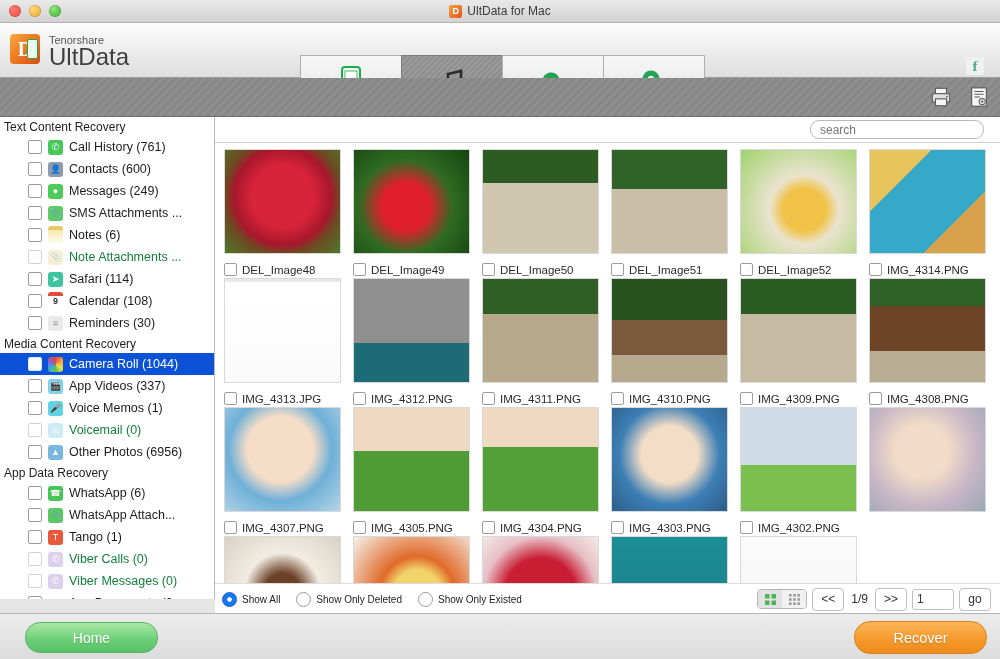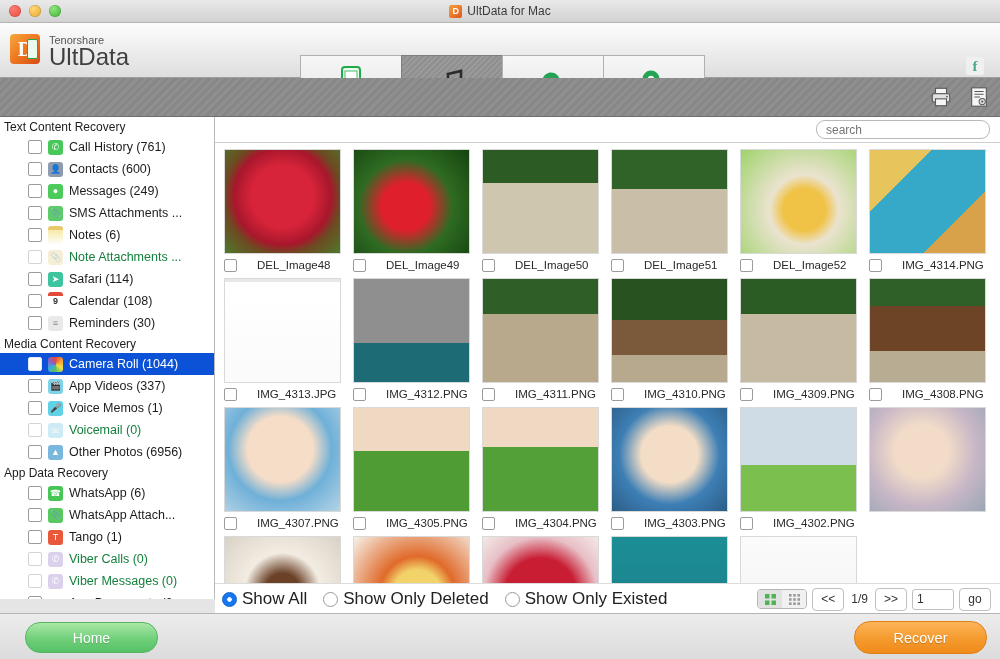--- a/index.html
+++ b/index.html
@@ -76,42 +76,42 @@
   .srow.dis .cb{border-color:#d3d3d3;}
   .srow.sel .cb{border-color:#dfe9fb;}
   .ico{width:15px;height:15px;border-radius:3px;flex:0 0 auto;position:relative;
        font-size:9px;color:#fff;text-align:center;line-height:15px;overflow:hidden;}
   .slabel{font-size:12.5px;color:#1c1c1c;white-space:nowrap;}
   .srow.dis .slabel{color:#15803d;}
   .srow.dis .ico{opacity:.45;}
 
   .content{flex:1;background:#fff;position:relative;overflow:hidden;}
   .searchbar{height:25px;border-bottom:1px solid #cfcfcf;background:#fff;
-             display:flex;justify-content:flex-end;align-items:center;padding-right:10px;}
+             display:flex;justify-content:flex-end;align-items:center;padding-right:16px;}
   .search{width:154px;height:17px;border:1px solid #b9b9b9;border-radius:9px;
           background:#fff;font-size:12px;color:#8d8d8d;padding:0 9px;outline:none;
           font-family:inherit;}
   .grid{padding:6px 0 0 9px;display:flex;flex-wrap:wrap;gap:0;}
   .cell{width:125px;margin-right:4px;margin-bottom:2px;}
   .thumb{width:115px;height:103px;border:1px solid #d9d9d9;background:#fff;
          display:flex;align-items:center;justify-content:center;overflow:hidden;}
   .thumb>div{width:100%;height:100%;}
-  .caption{display:flex;align-items:center;gap:20px;height:22px;}
+  .caption{display:flex;align-items:flex-end;gap:5px;height:22px;}
   .caption .cb{width:11px;height:11px;}
   .cap-txt{font-size:11.5px;color:#2a2a2a;white-space:nowrap;}
 
   
   .filterbar{position:absolute;left:215px;right:0;top:583px;height:30px;background:#fff;
              border-top:1px solid #dcdcdc;display:flex;align-items:center;padding-left:7px;}
   .radio{display:flex;align-items:center;gap:5px;margin-right:16px;cursor:pointer;}
   .rdot{width:13px;height:13px;border-radius:50%;border:1px solid #9a9a9a;background:#fff;
         display:flex;align-items:center;justify-content:center;}
   .rdot.on{background:radial-gradient(circle at 50% 50%,#fff 0 2px,#1676ef 2.5px 100%);
            border-color:#1060c9;}
-  .rlabel{font-size:17px;color:#222;}
+  .rlabel{font-size:10px;color:#222;}
   .pager{margin-left:auto;display:flex;align-items:center;gap:5px;padding-right:9px;}
   .viewtoggle{display:flex;border:1px solid #b5b5b5;border-radius:4px;overflow:hidden;}
   .vt{width:24px;height:18px;display:flex;align-items:center;justify-content:center;
       background:#f1f1f1;cursor:pointer;}
   .vt.on{background:#e2e2e2;}
   .pbtn{min-width:30px;height:21px;border:1px solid #c0c0c0;border-radius:4px;background:#fff;
         font-size:12px;color:#333;display:flex;align-items:center;justify-content:center;cursor:pointer;}
   .ptext{font-size:12px;color:#333;padding:0 2px;}
   .pinput{width:32px;height:19px;border:1px solid #c0c0c0;border-radius:3px;background:#fff;
           font-size:12px;color:#333;padding:0 4px;font-family:inherit;outline:none;}

